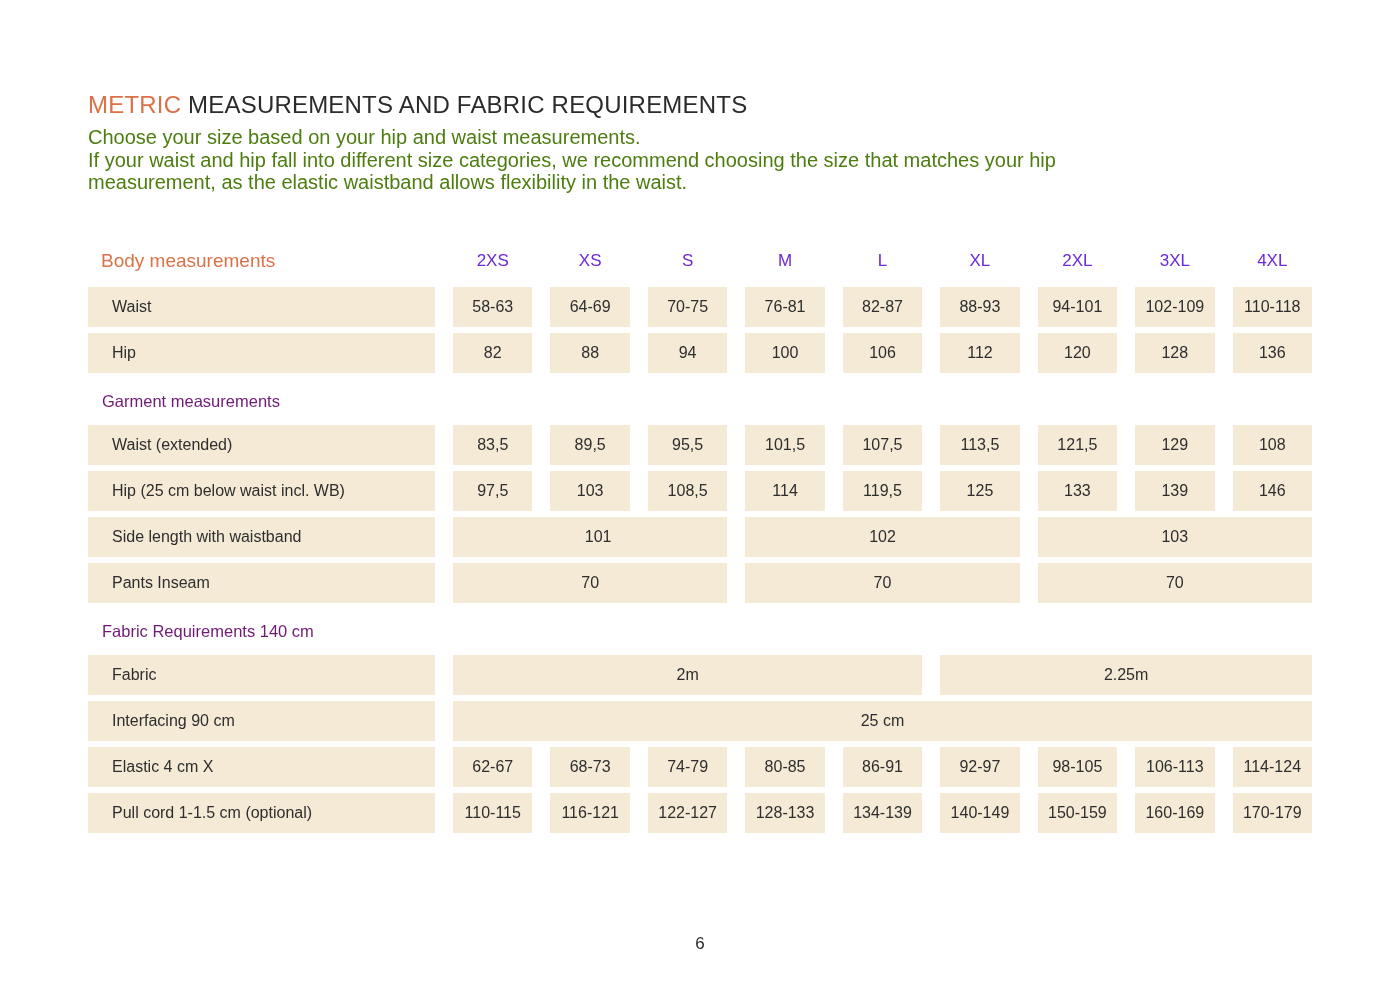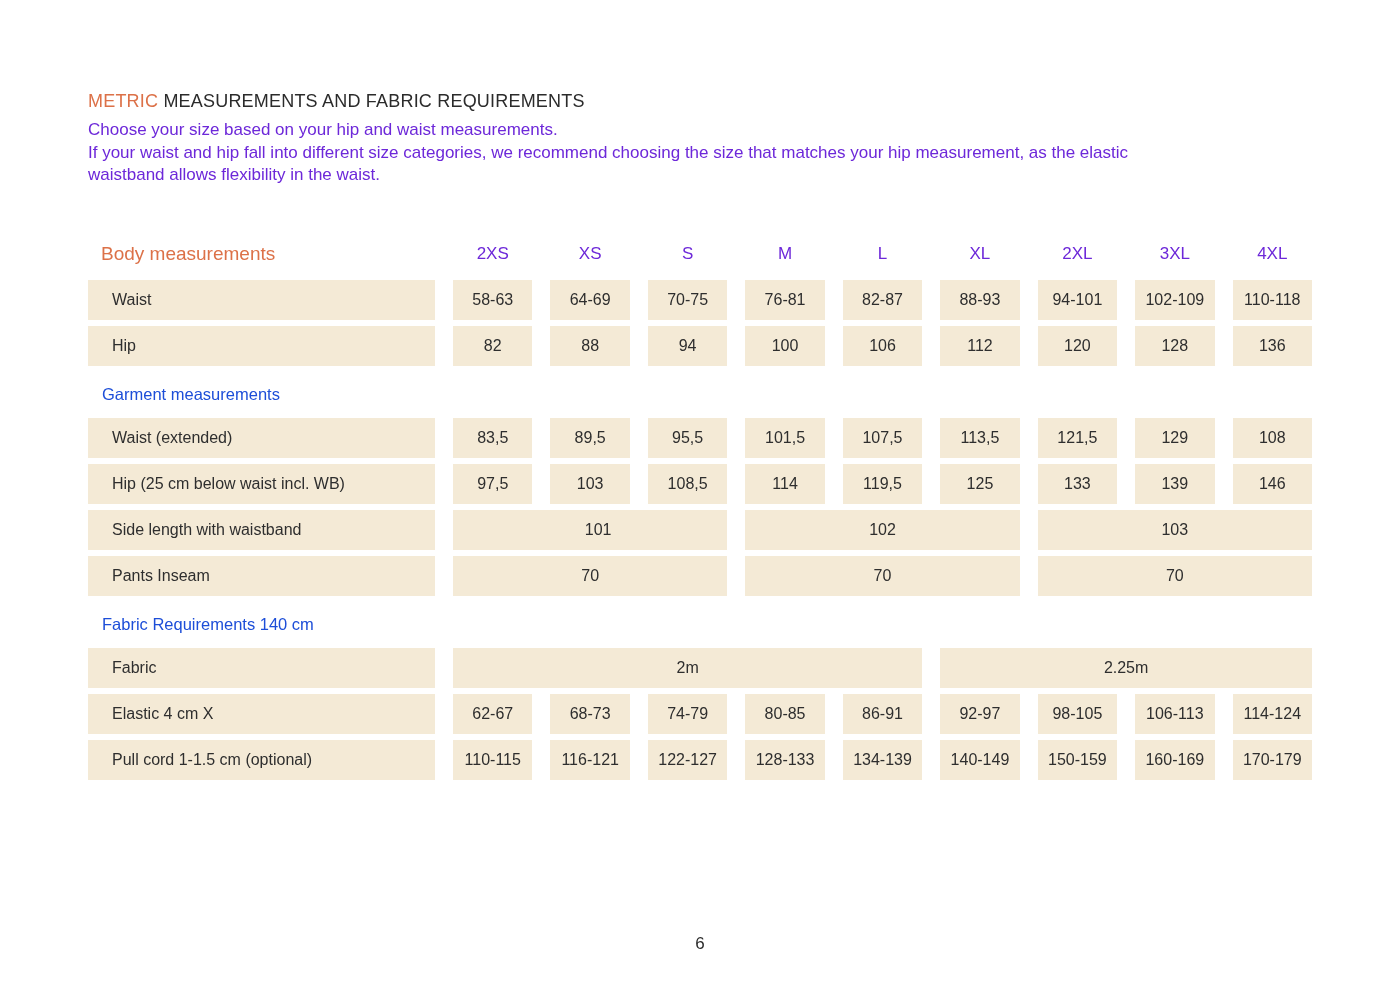--- a/index.html
+++ b/index.html
@@ -9,34 +9,34 @@
     width: 1400px;
     height: 998px;
     background: #ffffff;
     font-family: "Liberation Sans", sans-serif;
     color: #2e2e2e;
     overflow: hidden;
   }
   .content { padding: 91px 0 0 88px; }
 
   h1.title {
-    font-size: 18px;
+    font-size: 24px;
     font-weight: 500;
     letter-spacing: 0.2px;
     color: #2b2b2b;
     margin-bottom: 7px;
     white-space: nowrap;
   }
   h1.title .accent { color: #dc7148; }
 
   .intro { max-width: 1095px; }
   .intro p {
-    font-size: 17px;
+    font-size: 20px;
     line-height: 22.5px;
-    color: #6d28d9;
+    color: #4d7c0f;
   }
   .intro p.last { margin-top: 7px; }
 
   .size-table { width: 1224px; margin-top: 50px; }
   .t-row {
     display: grid;
     grid-template-columns: 347px repeat(9, 1fr);
     column-gap: 18px;
     margin-bottom: 6px;
   }
@@ -74,21 +74,21 @@
     font-weight: 500;
     color: #6d28d9;
   }
 
   .section-row {
     height: 46px;
     display: flex;
     align-items: center;
     padding-left: 14px;
     font-size: 16.5px;
-    color: #1d4ed8;
+    color: #701a75;
     margin-bottom: 0;
   }
 
   .page-number {
     position: absolute;
     bottom: 44px;
     left: 0;
     width: 100%;
     text-align: center;
     font-size: 17px;
@@ -182,20 +182,24 @@
           <div class="cell value-cell merged" style="grid-column: span 3;">70</div>
           <div class="cell value-cell merged" style="grid-column: span 3;">70</div>
         </div>
         <div class="section-row">Fabric Requirements 140 cm</div>
         <div class="t-row">
           <div class="cell label-cell">Fabric</div>
           <div class="cell value-cell merged" style="grid-column: span 5;">2m</div>
           <div class="cell value-cell merged" style="grid-column: span 4;">2.25m</div>
         </div>
         <div class="t-row">
+          <div class="cell label-cell">Interfacing 90 cm</div>
+          <div class="cell value-cell merged" style="grid-column: span 9;">25 cm</div>
+        </div>
+        <div class="t-row">
           <div class="cell label-cell">Elastic 4 cm X</div>
           <div class="cell value-cell">62-67</div>
           <div class="cell value-cell">68-73</div>
           <div class="cell value-cell">74-79</div>
           <div class="cell value-cell">80-85</div>
           <div class="cell value-cell">86-91</div>
           <div class="cell value-cell">92-97</div>
           <div class="cell value-cell">98-105</div>
           <div class="cell value-cell">106-113</div>
           <div class="cell value-cell">114-124</div>

